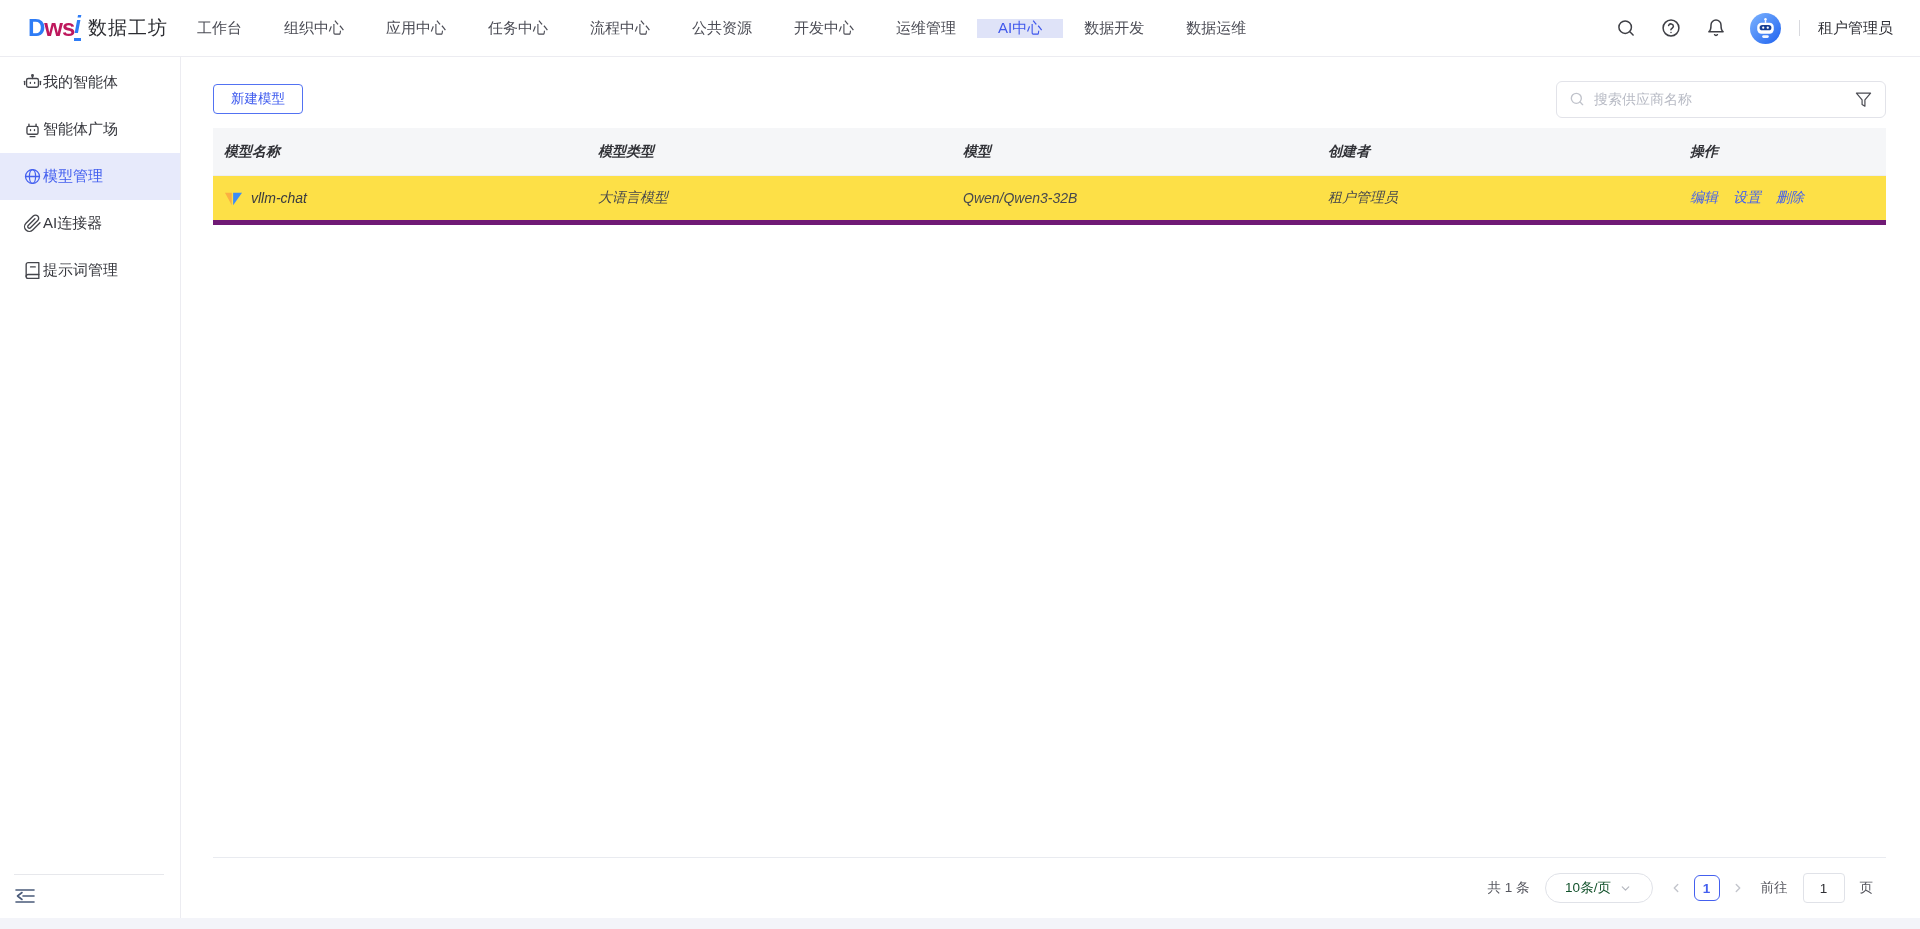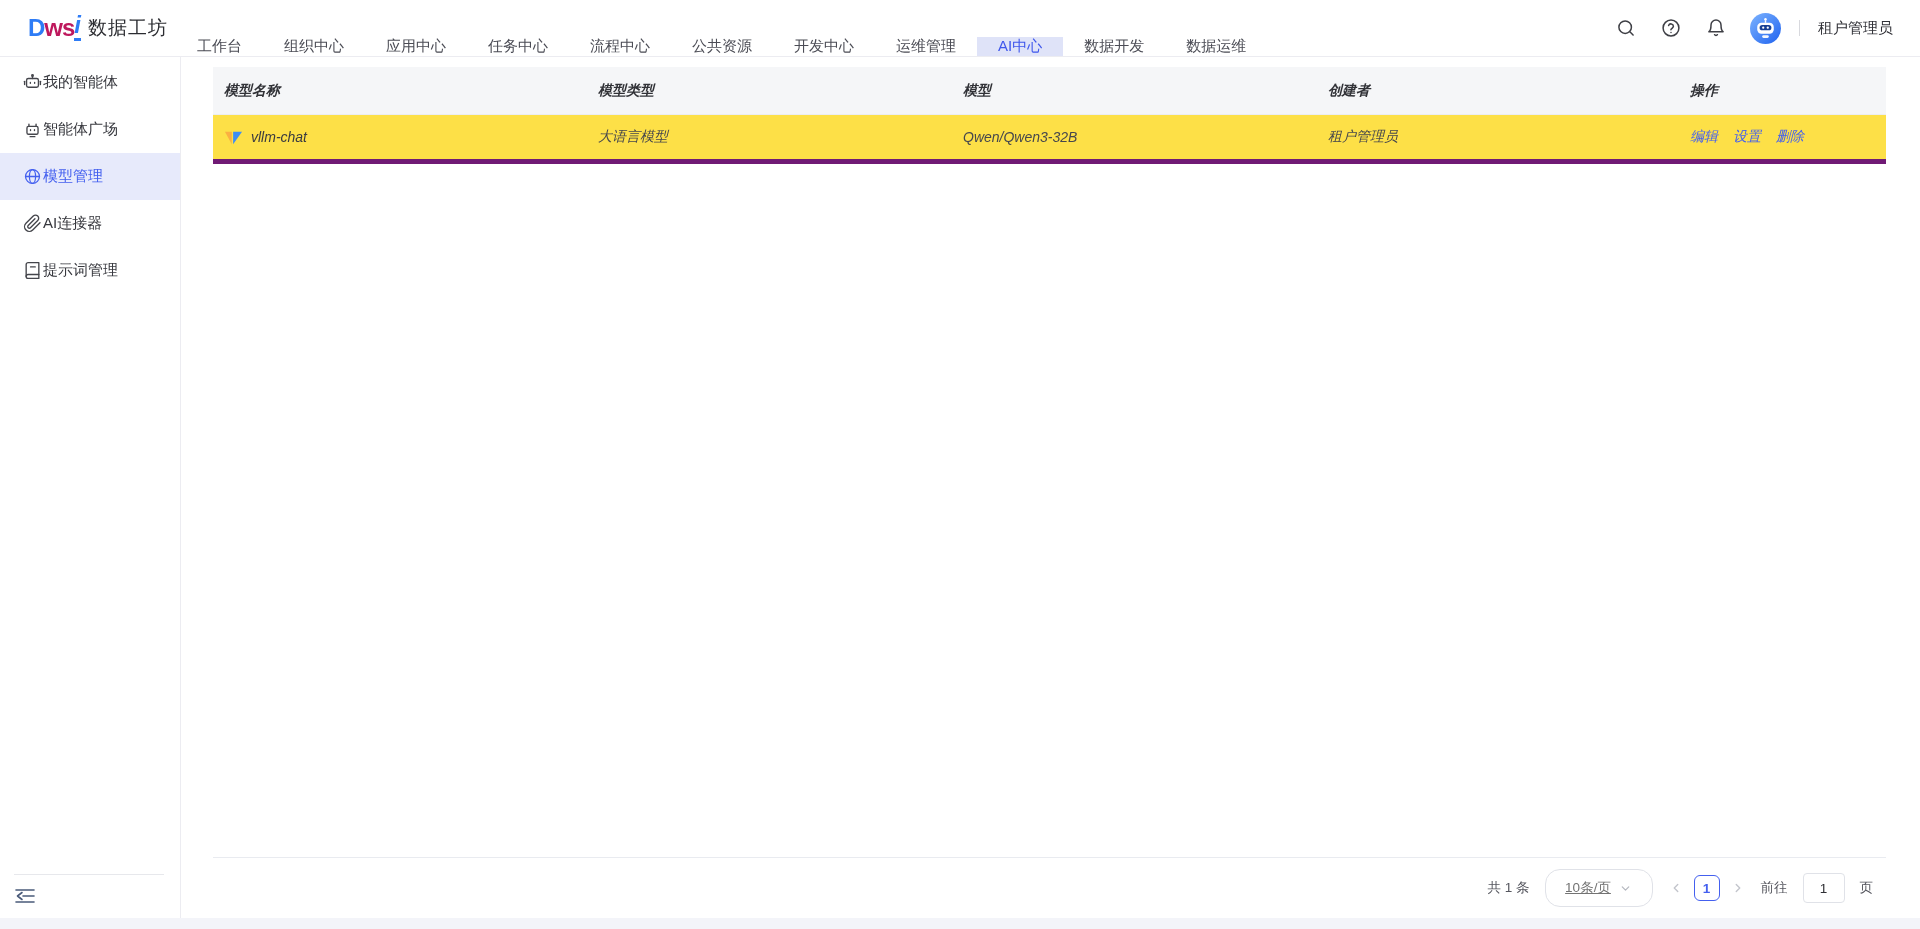--- a/index.html
+++ b/index.html
@@ -14,21 +14,21 @@
   .header {
     height: 57px; flex: 0 0 57px; background: #ffffff;
     border-bottom: 1px solid #ececf1;
     display: flex; align-items: stretch;
   }
   .logo { display: flex; align-items: center; padding-left: 28px; padding-right: 8px; }
   .logo .ld  { font-size: 24px; font-weight: 800; color: #2e7cf6; letter-spacing: -1px; }
   .logo .lws { font-size: 24px; font-weight: 800; color: #be185d; letter-spacing: -1px; }
   .logo .li  { font-size: 24px; font-weight: 800; font-style: italic; color: #2e7cf6; margin-right: 7px; border-bottom: 3px solid #2e7cf6; line-height: 0.8; padding-bottom: 4px;}
   .logo .lcn { font-size: 19px; font-weight: 400; color: #2b2c31; letter-spacing: 1px; }
-  .nav { display: flex; align-items: flex-end; }
+  .nav { display: flex; align-items: center; }
   .nav-item {
     display: flex; align-items: center; padding: 0 21px;
     font-size: 15px; color: #4b4c55; cursor: pointer; white-space: nowrap;
   }
   .nav-item.active { background: #dfe3f8; color: #3f57ec; }
   .header-right {
     margin-left: auto; display: flex; align-items: center;
     gap: 24px; padding-right: 27px;
   }
   .hicon { width: 21px; height: 21px; display: flex; align-items: center; justify-content: center; cursor: pointer; }
@@ -102,23 +102,23 @@
 
   .spacer { flex: 1 1 auto; border-bottom: 1px solid #e9ebf0; }
 
   
   .pagination {
     height: 60px; flex: 0 0 60px; display: flex; align-items: center;
     justify-content: flex-end; gap: 15px; font-size: 13.5px; color: #55565e;
     padding-right: 13px;
   }
   .page-size {
-    width: 108px; height: 38px; border: 1px solid #e0e2e8; border-radius: 15px;
+    width: 108px; height: 30px; border: 1px solid #e0e2e8; border-radius: 15px;
     display: flex; align-items: center; justify-content: center; gap: 8px;
-    color: #737373; cursor: pointer; background: #fff; text-decoration: underline;
+    color: #14532d; cursor: pointer; background: #fff;
   }
   .page-size svg { stroke: #b4b7bf; }
   .pg-arrow { width: 16px; height: 16px; display: flex; align-items: center; justify-content: center; cursor: default; }
   .pg-arrow svg { stroke: #c3c5cc; }
   .pg-num {
     min-width: 26px; height: 26px; border: 1px solid #4460ef; border-radius: 6px;
     color: #4460ef; font-weight: 700; font-size: 13.5px;
     display: flex; align-items: center; justify-content: center; cursor: pointer; background: #fff;
   }
   .goto-input {
@@ -263,20 +263,35 @@
           <line x1="2" y1="4" x2="20" y2="4"></line>
           <path d="M8 6.5 L3.5 10 L8 13.5"></path>
           <line x1="9" y1="10" x2="20" y2="10"></line>
           <line x1="2" y1="16" x2="20" y2="16"></line>
         </svg>
       </div>
     </aside>
 
     <main class="main">
 
+      <div class="toolbar">
+        <button class="btn-new">新建模型</button>
+        <div class="search-box">
+          <svg class="mag" width="16" height="16" viewBox="0 0 24 24" fill="none" stroke-width="2" stroke-linecap="round">
+            <circle cx="11" cy="11" r="7.5"></circle>
+              <line x1="20.5" y1="20.5" x2="16.6" y2="16.6"></line>
+          </svg>
+          <input class="search-input" type="text" placeholder="搜索供应商名称" style="">
+          <div class="filter-btn">
+            <svg width="17" height="17" viewBox="0 0 24 24" fill="none" stroke-width="1.7" stroke-linecap="round" stroke-linejoin="round">
+              <path d="M22 3H2l8 9.46V19l4 2.5v-9.04L22 3z"></path>
+            </svg>
+          </div>
+        </div>
+      </div>
 
       <div class="table">
         <div class="trow head">
           <div class="tcell">模型名称</div>
           <div class="tcell">模型类型</div>
           <div class="tcell">模型</div>
           <div class="tcell">创建者</div>
           <div class="tcell">操作</div>
         </div>
         <div class="trow data">

